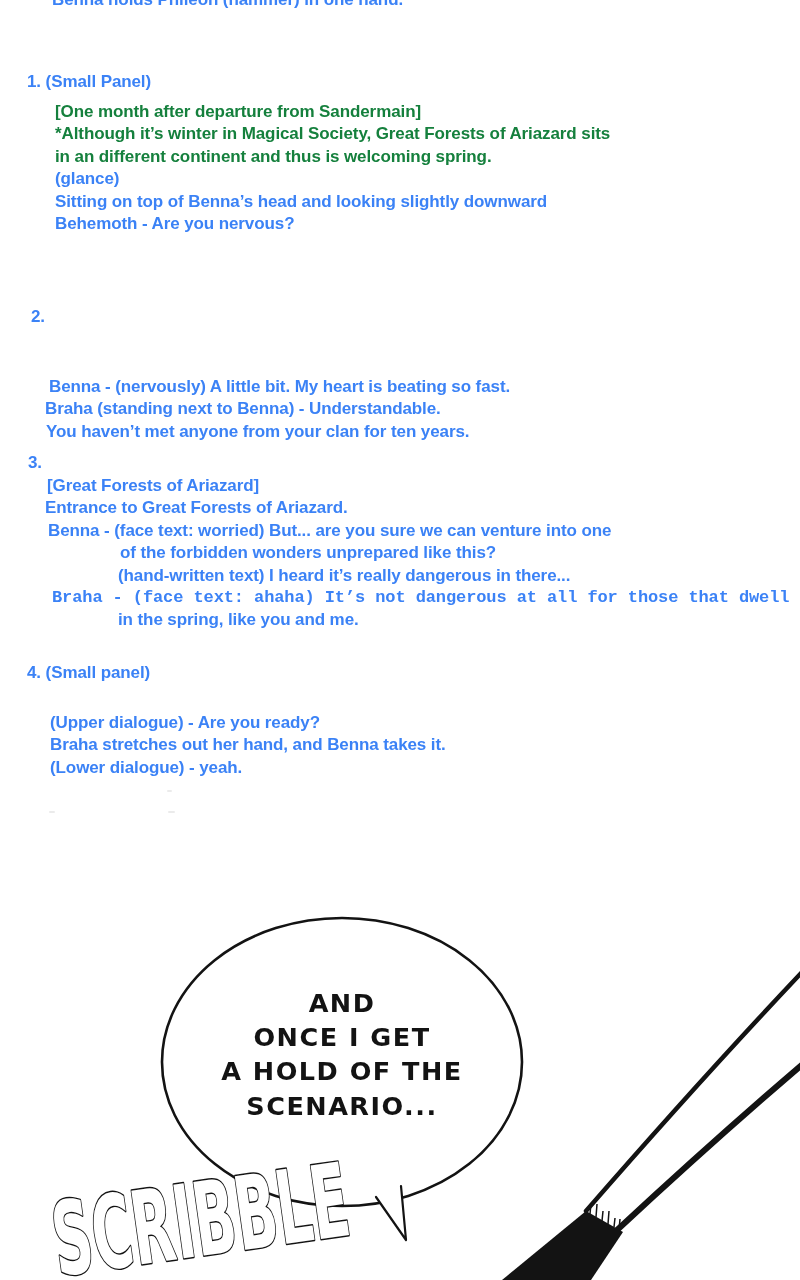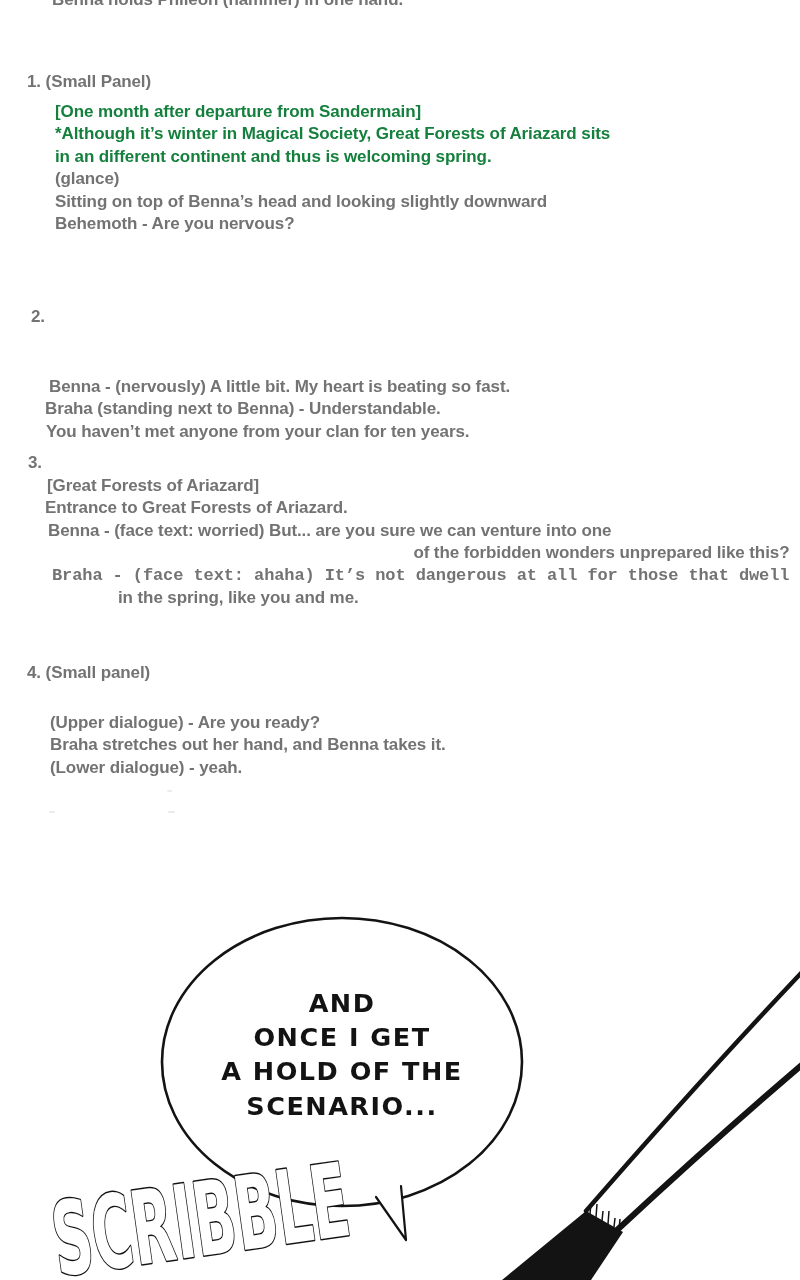--- a/index.html
+++ b/index.html
@@ -12,21 +12,21 @@
     background: #ffffff;
     position: relative;
     overflow: hidden;
     font-family: "Liberation Sans", sans-serif;
   }
   .abs { position: absolute; }
   .line {
     font-size: 17px;
     line-height: 22.4px;
     font-weight: 600;
-    color: #737373;
+    color: #3b82f6;
     white-space: nowrap;
     letter-spacing: -0.1px;
   }
   .blue { color: #15803d; }
   .faint-mark {
     position: absolute;
     background: #ebebeb;
     border-radius: 1px;
   }
   .comic-svg { position: absolute; left: 0; top: 880px; }
@@ -62,21 +62,22 @@
     <div class="line" style="padding-left:4px;margin-top:47px;">Benna - (nervously) A little bit. My heart is beating so fast.</div>
     <div class="line">Braha (standing next to Benna) - Understandable.</div>
     <div class="line" style="padding-left:1px;">You haven’t met anyone from your clan for ten years.</div>
   </div>
 
   <div class="abs line" style="top:452px; left:28px;">3.</div>
   <div class="abs" style="top:475px; left:45px;">
     <div class="line" style="padding-left:2px;">[Great Forests of Ariazard]</div>
     <div class="line">Entrance to Great Forests of Ariazard.</div>
     <div class="line" style="padding-left:3px;">Benna - (face text: worried) But... are you sure we can venture into one</div>
-    <div class="line" style="padding-left:75px;text-align:right;">of the forbidden wonders unprepared like this?</div>
+    <div class="line" style="padding-left:75px;">of the forbidden wonders unprepared like this?</div>
+    <div class="line" style="padding-left:73px;">(hand-written text) I heard it’s really dangerous in there...</div>
     <div class="line" style="padding-left:7px;font-family:Liberation Mono, monospace;">Braha - (face text: ahaha) It’s not dangerous at all for those that dwell</div>
     <div class="line" style="padding-left:73px;">in the spring, like you and me.</div>
   </div>
 
   <div class="abs line" style="top:662px; left:27px;text-align:right;">4. (Small panel)</div>
   <div class="abs" style="top:712px; left:50px;">
     <div class="line">(Upper dialogue) - Are you ready?</div>
     <div class="line">Braha stretches out her hand, and Benna takes it.</div>
     <div class="line">(Lower dialogue) - yeah.</div>
   </div>

